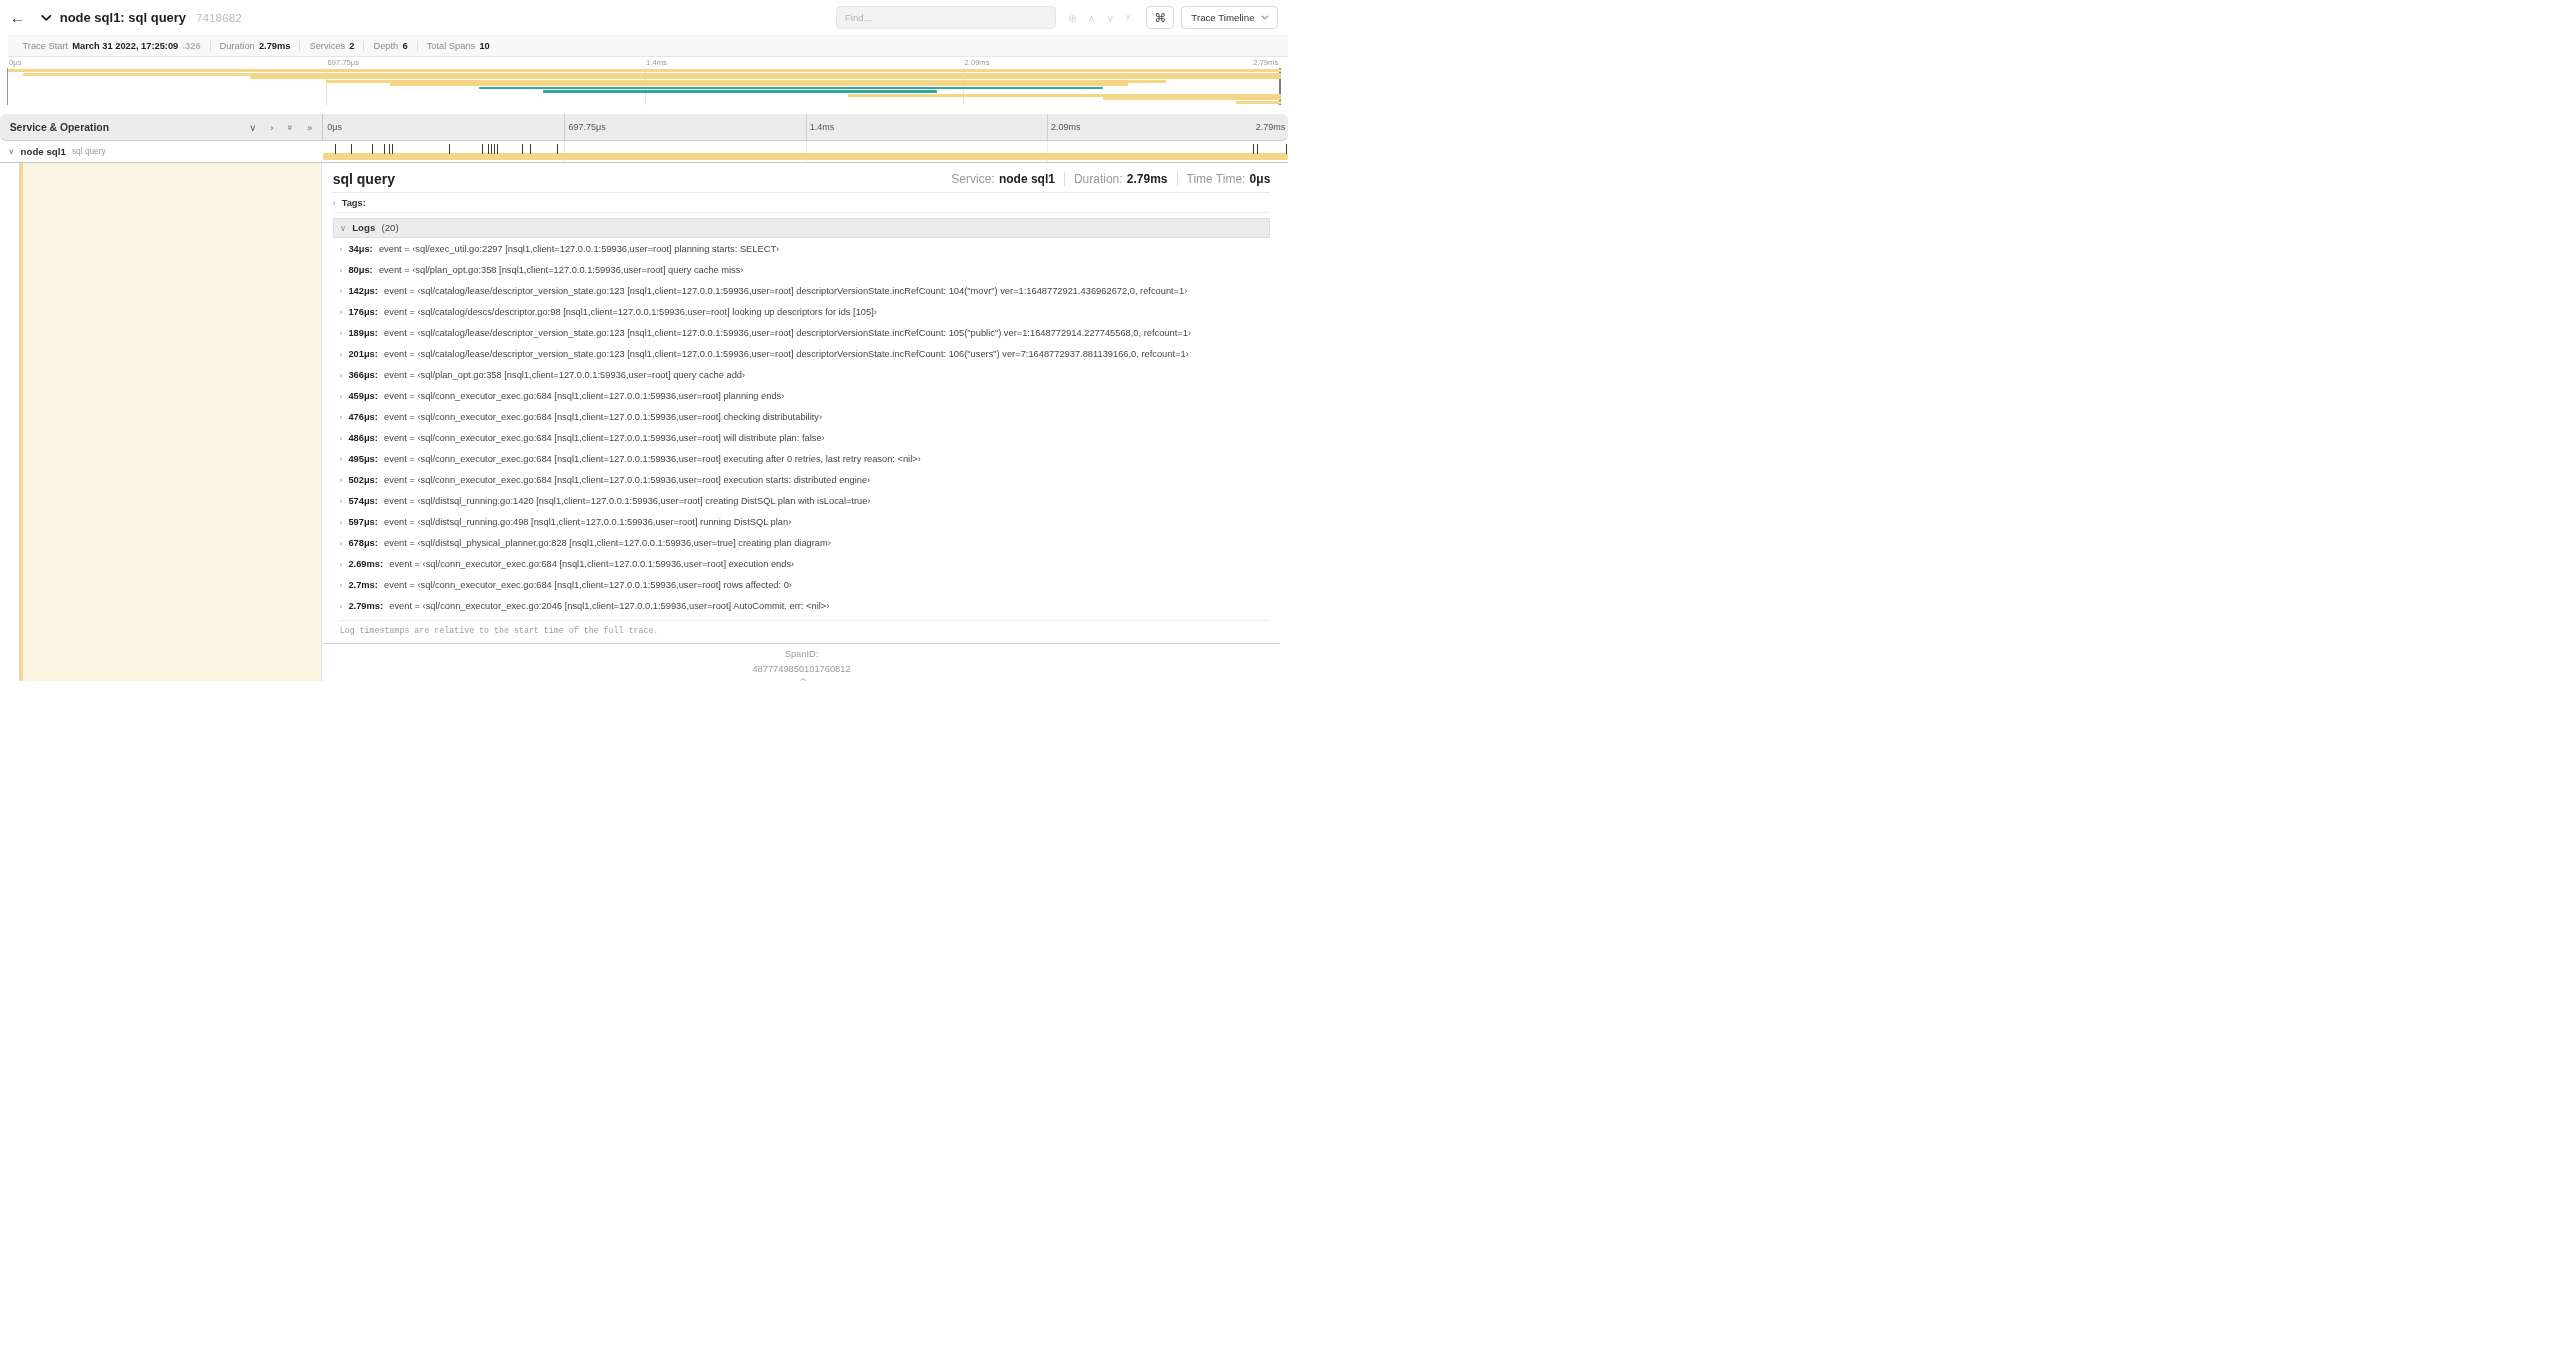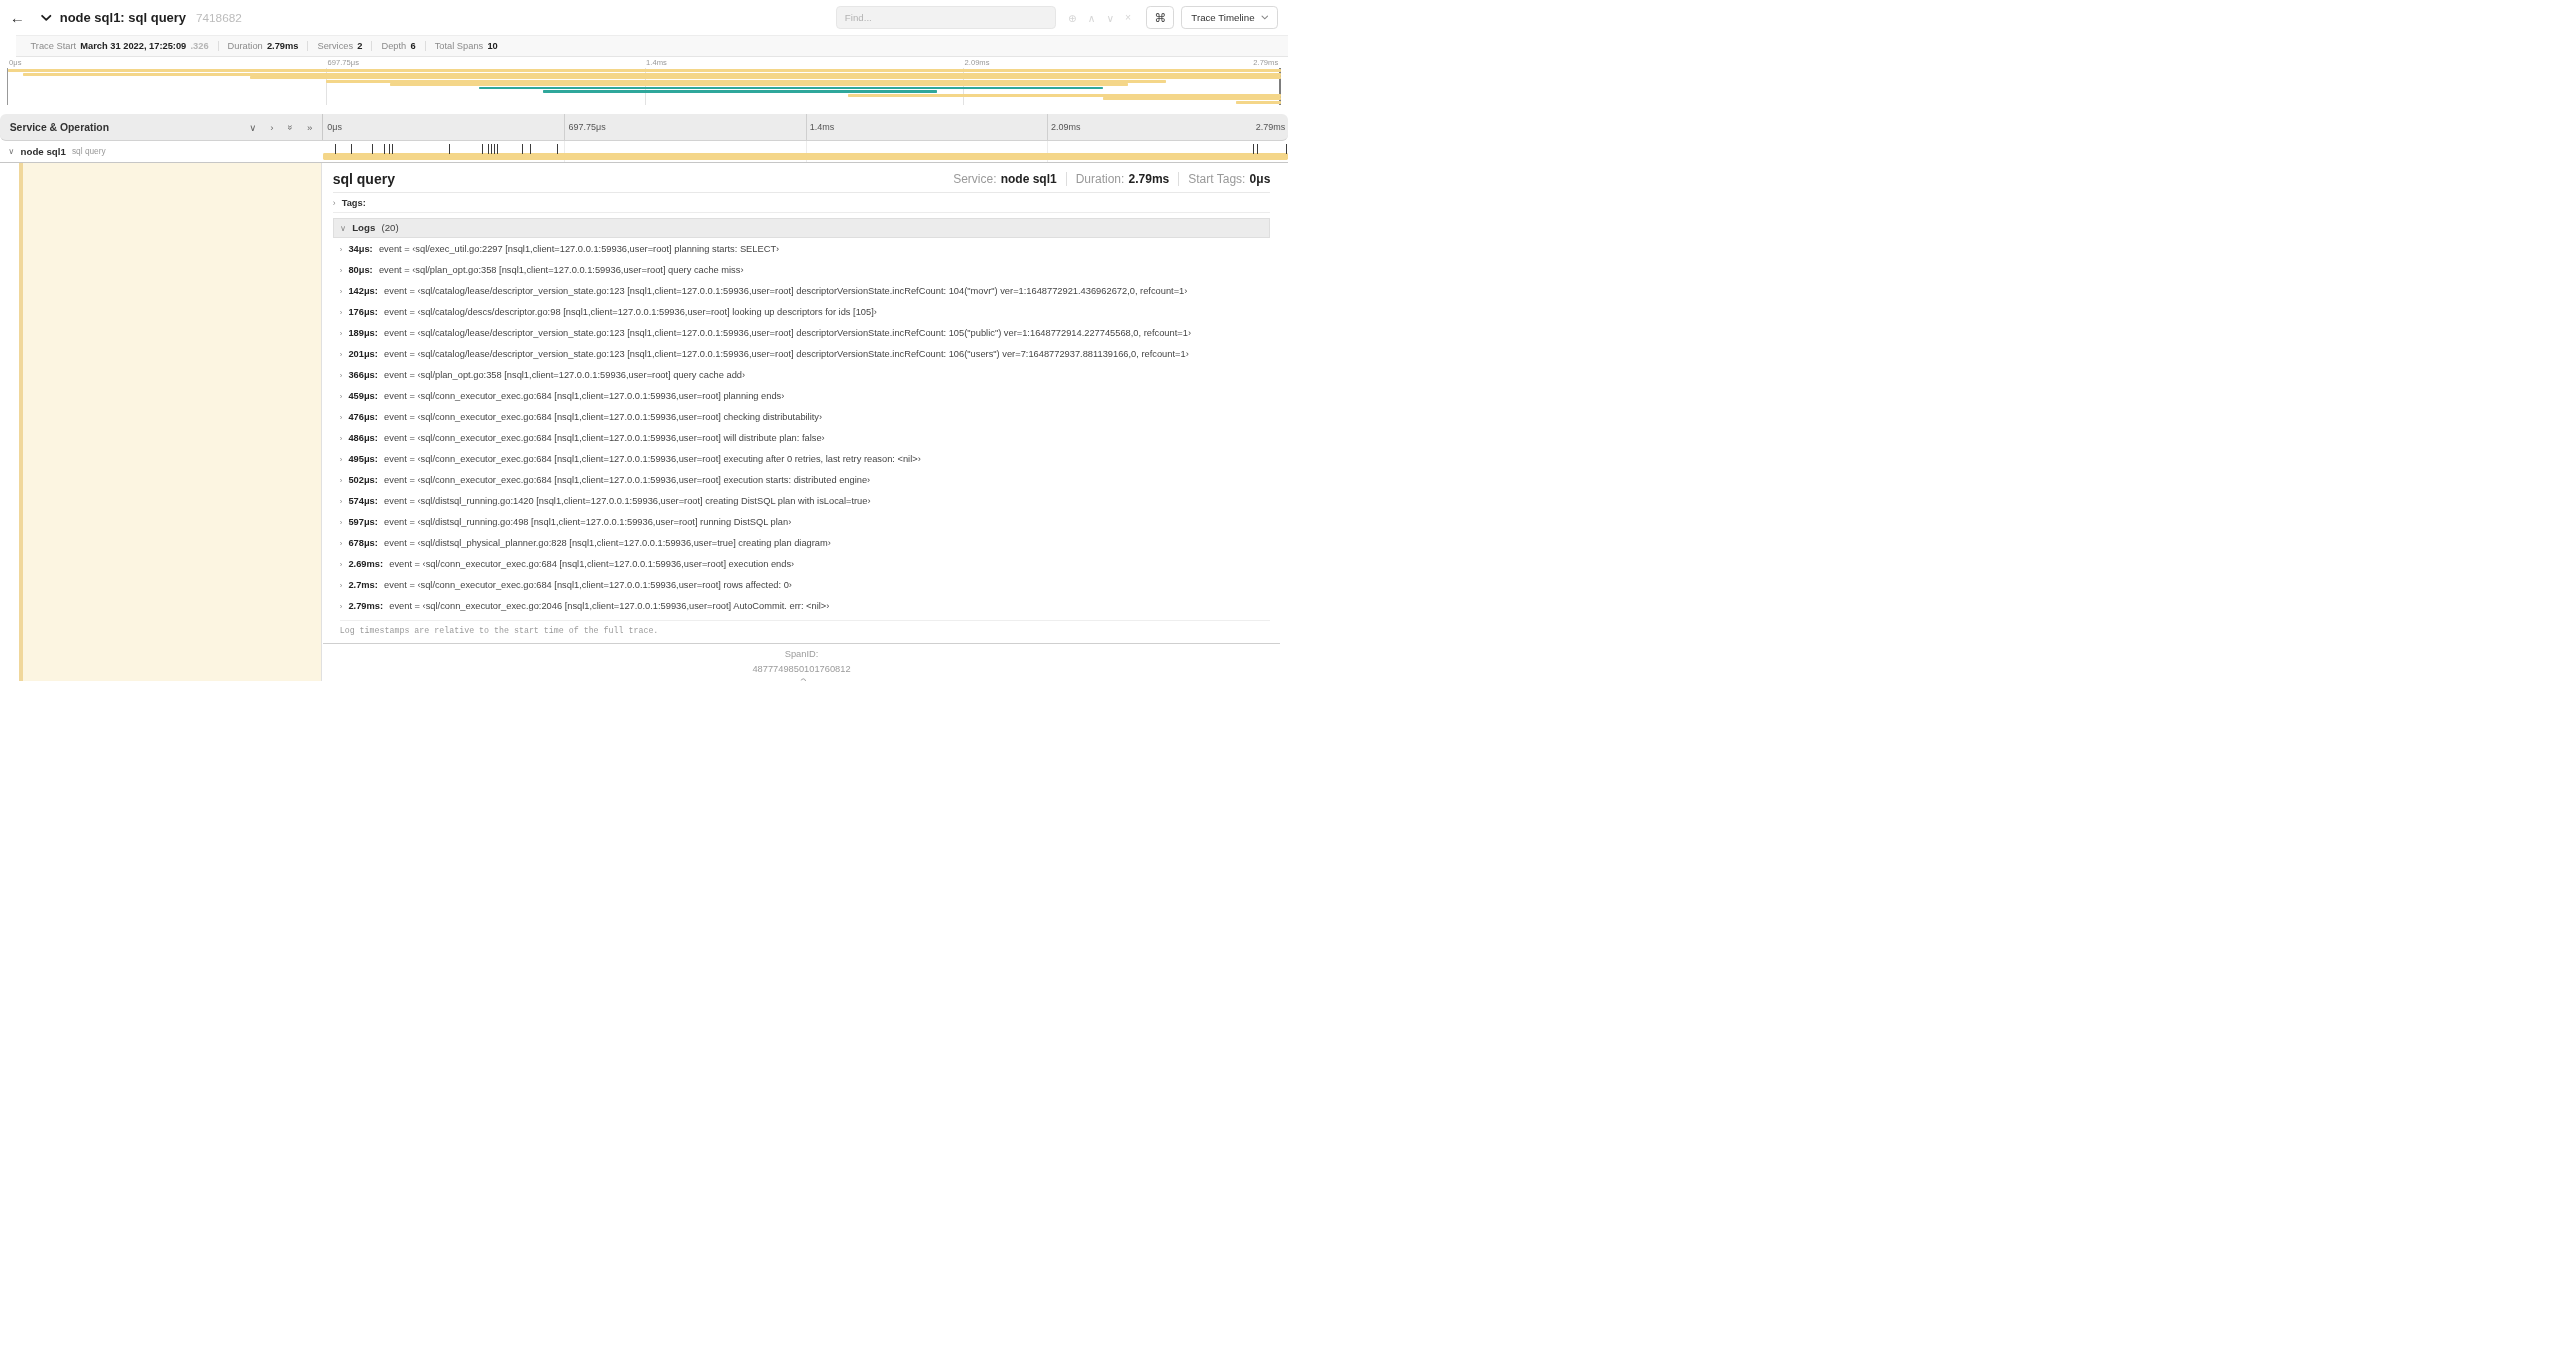--- a/index.html
+++ b/index.html
@@ -15,21 +15,21 @@
   .trace-id { font-size: 11.8px; color: #bcbcbc; font-weight: normal; margin-left: 2.8px; }
   .header-spacer { flex: 1; }
   .find-input { width: 220px; height: 23px; background: #f2f2f2; border: 0.7px solid #e6e6e6; border-radius: 4.2px; padding: 0 8.3px; font-size: 9.7px; color: #555; font-family: inherit; outline: none; }
   .find-input::placeholder { color: #b3b3b3; }
   .find-icons { display: flex; gap: 11px; color: #d6d6d6; font-size: 10.4px; align-items: center; margin: 0 8.3px 0 5.5px; }
   .find-icons span { cursor: pointer; }
   .cmd-btn { min-width: 28px; height: 23px; border: 0.7px solid #d9d9d9; border-radius: 4.2px; background: #fff; font-size: 11.8px; color: #444; display: flex; align-items: center; justify-content: center; cursor: pointer; font-family: inherit; }
   .tt-btn { height: 23px; border: 0.7px solid #d9d9d9; border-radius: 4.2px; background: #fff; font-size: 9.7px; color: #333; display: flex; align-items: center; gap: 6.2px; padding: 0 9px; cursor: pointer; font-family: inherit; white-space: nowrap; }
 
   
-  .summary-bar { position: absolute; top: 35px; left: 16px; right: 0; height: 22px; background: #f8f8f8; border-top: 0.7px solid #ededed; border-bottom: 0.7px solid #e5e5e5; display: flex; align-items: center; padding: 0 5.5px; font-size: 9.3px; }
+  .summary-bar { position: absolute; top: 35px; left: 8px; right: 0; height: 22px; background: #f8f8f8; border-top: 0.7px solid #ededed; border-bottom: 0.7px solid #e5e5e5; display: flex; align-items: center; padding: 0 5.5px; font-size: 9.3px; }
   .summary-item { padding: 0 9px; display: flex; gap: 4.2px; align-items: baseline; white-space: nowrap; }
   .summary-item + .summary-item { border-left: 0.7px solid #ddd; }
   .s-label { color: #8b8b8b; }
   .s-value { color: #222; font-weight: bold; }
   .s-suffix { color: #b5b5b5; font-weight: bold; }
   .s-suffix:empty { display: none; }
 
   
   .mm-ruler { position: absolute; top: 57px; left: 7px; right: 7px; height: 11px; font-size: 7.6px; color: #999; }
   .mm-label { position: absolute; top: 0.7px; white-space: nowrap; }
@@ -248,21 +248,21 @@
 
         <span class="meta-item">
             <span class="m-label">Service:</span>
             <span class="m-value">node sql1</span>
           </span>
             <span class="meta-item">
             <span class="m-label">Duration:</span>
             <span class="m-value">2.79ms</span>
           </span>
             <span class="meta-item">
-            <span class="m-label">Start Tags:</span>
+            <span class="m-label">Time Time:</span>
             <span class="m-value">0μs</span>
           </span>
           </span>
       </div>
       <div class="detail-hr"></div>
 
       <div class="tags-row">
         <span class="tags-toggle">
           <span class="sec-chevron">›</span>
           <span class="tags-label">Tags:</span>

